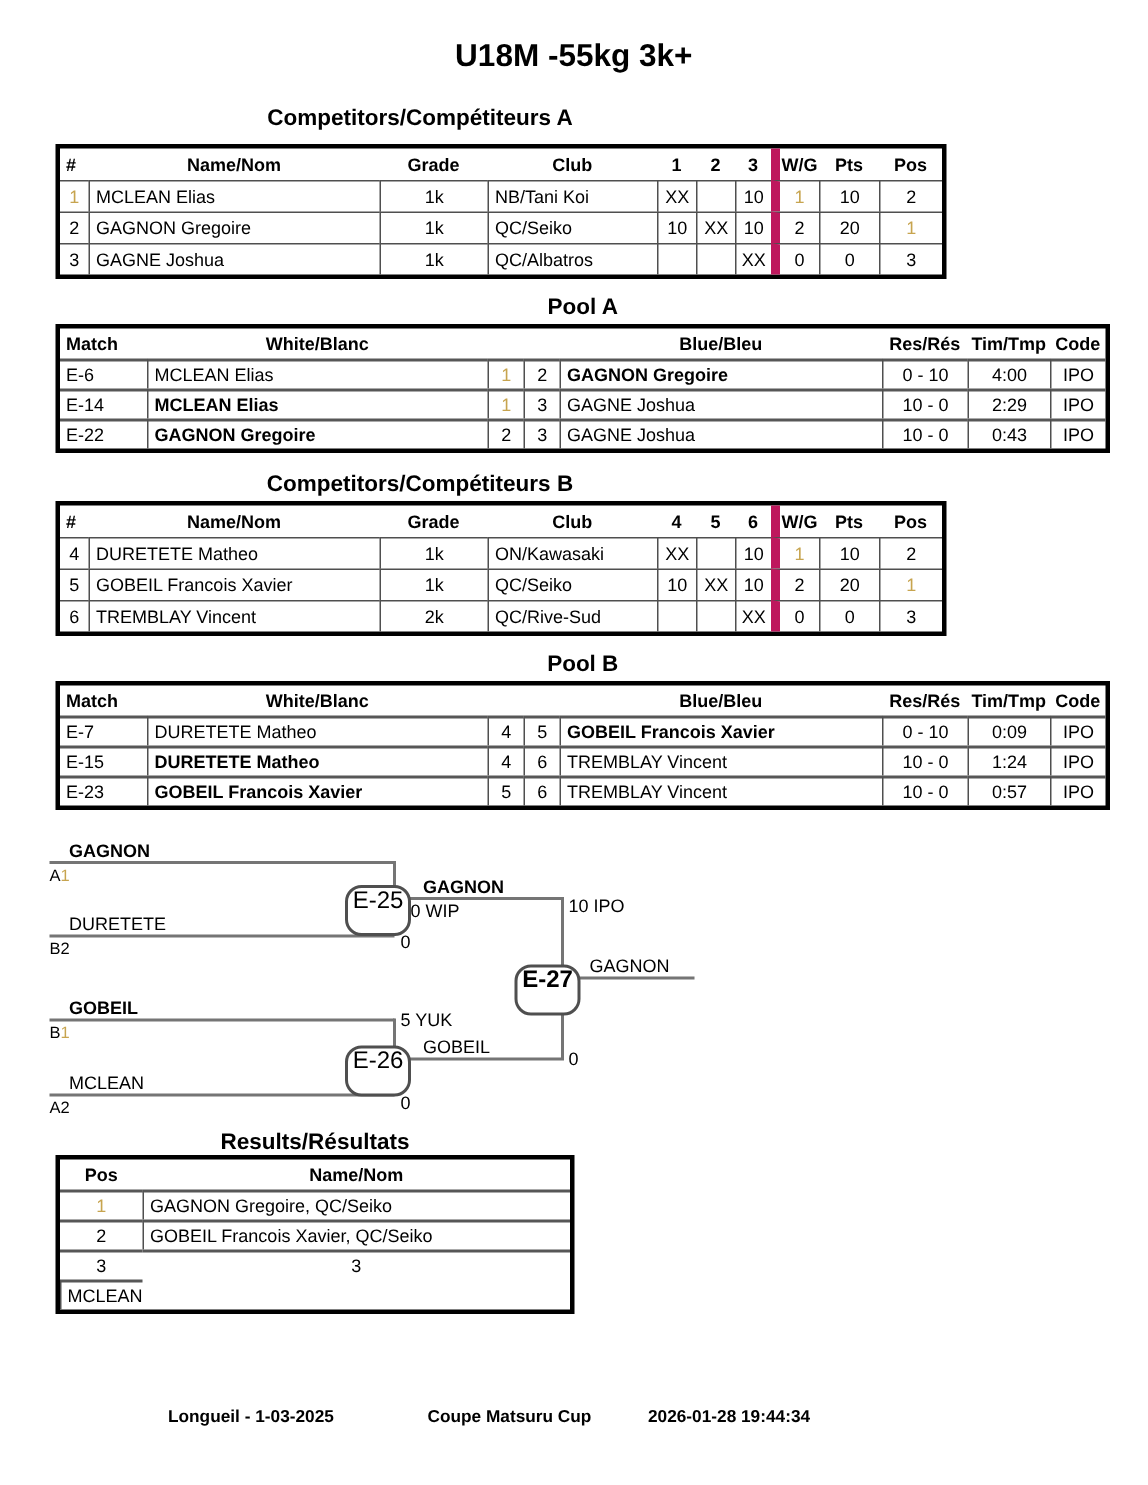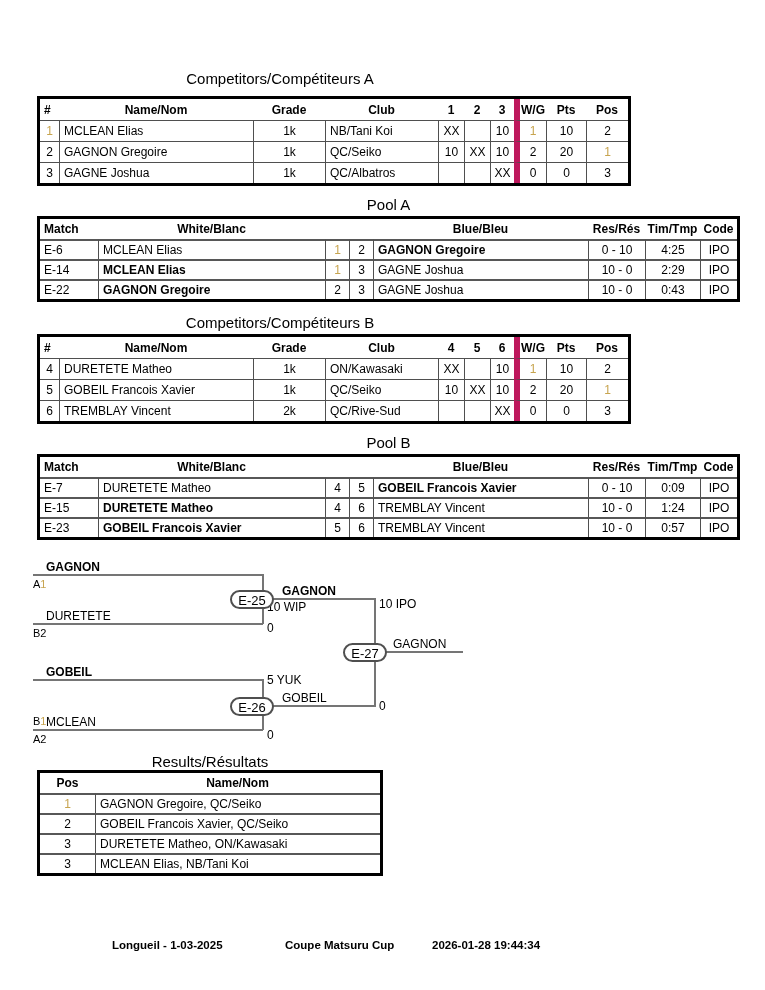--- a/index.html
+++ b/index.html
@@ -3,51 +3,52 @@
 <meta charset="utf-8">
 <style>
   html,body{margin:0;padding:0;background:#fff;}
   #page{
     position:relative;width:765px;height:990px;background:#fff;
     font-family:"Liberation Sans","DejaVu Sans",sans-serif;color:#000;
     overflow:hidden;border-bottom:1px solid #c8c8c8;
   }
   .page-title{position:absolute;left:0;top:26px;width:765px;text-align:center;
     font-size:21px;font-weight:bold;}
-  .sec-title{position:absolute;font-size:15px;font-weight:normal;text-align:center;}
+  .sec-title{position:absolute;font-size:15px;font-weight:bold;text-align:center;}
   .table{position:absolute;display:grid;border:3px solid #000;background:#fff;}
   .cell{font-size:12px;padding:0 4px;display:flex;align-items:center;
     box-sizing:border-box;white-space:nowrap;overflow:hidden;}
   .comp .cell{height:21px;}
   .pool .cell{height:20px;}
   .res  .cell{height:20px;}
   .hdr{font-weight:bold;}
   .al{justify-content:flex-start;}
   .ac{justify-content:center;}
   .vb{border-left:1px solid #4f4f4f;}
   .wg-div{border-left:6px solid #be185d;}
   .hb{border-top:1px solid #4f4f4f;}
   .hb2{border-top:2px solid #575757;}
   .gold{color:#C7A44F;}
   .b{font-weight:bold;}
   
   .bk-h{position:absolute;height:2px;background:#757575;}
   .bk-v{position:absolute;width:2px;background:#757575;}
   .bk-label{position:absolute;font-size:12px;white-space:nowrap;line-height:14px;}
   .seed{font-size:11px;}
-  .pill{position:absolute;width:44px;height:19px;border:2px solid #4f4f4f;
-    border-radius:11px;background:#fff;font-size:13px;text-align:center;
+  .pill{position:absolute;width:44px;height:34px;border:2px solid #4f4f4f;
+    border-radius:11px;background:#fff;font-size:16px;text-align:center;
     line-height:18px;box-sizing:border-box;z-index:2;}
   .footer-text{position:absolute;top:939px;font-size:11.5px;font-weight:bold;white-space:nowrap;}
 </style>
 </head>
 <body>
 
 <div id="page">
 
+  <div class="page-title">U18M -55kg 3k+</div>
 
   <div class="sec-title" style="left:40px;top:70px;width:480px;">Competitors/Compétiteurs A</div>
   <div id="table-comp-a" class="table comp" style="left:37px;top:96px;grid-template-columns:19px 194px 72px 113px 26px 26px 24px 32px 40px 42px;">
       <div class="cell hdr al">#</div>
       <div class="cell hdr ac">Name/Nom</div>
       <div class="cell hdr ac">Grade</div>
       <div class="cell hdr ac">Club</div>
       <div class="cell hdr ac">1</div>
       <div class="cell hdr ac">2</div>
       <div class="cell hdr ac">3</div>
@@ -95,21 +96,21 @@
       <div class="cell hdr ac">Blue/Bleu</div>
       <div class="cell hdr ac">Res/Rés</div>
       <div class="cell hdr ac">Tim/Tmp</div>
       <div class="cell hdr ac">Code</div>
       <div class="cell al hb2">E-6</div>
       <div class="cell al hb2 vb">MCLEAN Elias</div>
       <div class="cell ac hb2 vb gold">1</div>
       <div class="cell ac hb2 vb">2</div>
       <div class="cell al hb2 vb b">GAGNON Gregoire</div>
       <div class="cell ac hb2 vb">0 - 10</div>
-      <div class="cell ac hb2 vb">4:25</div>
+      <div class="cell ac hb2 vb">4:00</div>
       <div class="cell ac hb2 vb">IPO</div>
       <div class="cell al hb2">E-14</div>
       <div class="cell al hb2 vb b">MCLEAN Elias</div>
       <div class="cell ac hb2 vb gold">1</div>
       <div class="cell ac hb2 vb">3</div>
       <div class="cell al hb2 vb">GAGNE Joshua</div>
       <div class="cell ac hb2 vb">10 - 0</div>
       <div class="cell ac hb2 vb">2:29</div>
       <div class="cell ac hb2 vb">IPO</div>
       <div class="cell al hb2">E-22</div>
@@ -208,52 +209,51 @@
   <div class="bk-h" style="left:263px;top:598px;width:113px;"></div>
   <div class="bk-h" style="left:33px;top:679px;width:230px;"></div>
   <div class="bk-h" style="left:33px;top:729px;width:230px;"></div>
   <div class="bk-v" style="left:262px;top:679px;height:51px;"></div>
   <div class="bk-h" style="left:263px;top:705px;width:113px;"></div>
   <div class="bk-v" style="left:374px;top:598px;height:108px;"></div>
   <div class="bk-h" style="left:386px;top:651px;width:77px;"></div>
 
   <div class="pill" style="left:230px;top:590px;">E-25</div>
   <div class="pill" style="left:230px;top:697px;">E-26</div>
-  <div class="pill" style="left:343px;top:643px;">E-27</div>
+  <div class="pill" style="left:343px;top:643px;font-weight:bold;">E-27</div>
 
   <div class="bk-label b" style="left:46px;top:560px;">GAGNON</div>
   <div class="bk-label seed" style="left:33px;top:577px;"><span>A</span><span class="seed-digit gold">1</span></div>
   <div class="bk-label" style="left:46px;top:609px;">DURETETE</div>
   <div class="bk-label seed" style="left:33px;top:626px;"><span>B</span><span class="seed-digit">2</span></div>
   <div class="bk-label" style="left:267px;top:568px;margin-top:32px;">10 WIP</div>
   <div class="bk-label" style="left:267px;top:621px;">0</div>
   <div class="bk-label b" style="left:282px;top:584px;">GAGNON</div>
 
   <div class="bk-label b" style="left:46px;top:665px;">GOBEIL</div>
-  <div class="bk-label seed" style="left:33px;top:682px;margin-top:32px;"><span>B</span><span class="seed-digit gold">1</span></div>
+  <div class="bk-label seed" style="left:33px;top:682px;"><span>B</span><span class="seed-digit gold">1</span></div>
   <div class="bk-label" style="left:46px;top:715px;">MCLEAN</div>
   <div class="bk-label seed" style="left:33px;top:732px;"><span>A</span><span class="seed-digit">2</span></div>
   <div class="bk-label" style="left:267px;top:673px;text-align:right;">5 YUK</div>
   <div class="bk-label" style="left:267px;top:728px;">0</div>
   <div class="bk-label" style="left:282px;top:691px;">GOBEIL</div>
 
   <div class="bk-label" style="left:379px;top:597px;">10 IPO</div>
   <div class="bk-label" style="left:379px;top:699px;">0</div>
   <div class="bk-label" style="left:393px;top:637px;">GAGNON</div>
 
   <div class="sec-title" style="left:40px;top:753px;width:340px;">Results/Résultats</div>
   <div id="table-results" class="table res" style="left:37px;top:770px;grid-template-columns:55px 285px;">
       <div class="cell hdr ac">Pos</div>
       <div class="cell hdr ac">Name/Nom</div>
       <div class="cell ac hb2 gold">1</div>
       <div class="cell al hb2 vb">GAGNON Gregoire, QC/Seiko</div>
       <div class="cell ac hb2">2</div>
       <div class="cell al hb2 vb">GOBEIL Francois Xavier, QC/Seiko</div>
       <div class="cell ac hb2">3</div>
-      <div class="cell al hb2 vb">DURETETE Matheo, ON/Kawasaki</div>
       <div class="cell ac hb2">3</div>
       <div class="cell al hb2 vb">MCLEAN Elias, NB/Tani Koi</div>
     </div>
 
   <div class="footer-text" style="left:112px;">Longueil - 1-03-2025</div>
   <div class="footer-text" style="left:285px;">Coupe Matsuru Cup</div>
   <div class="footer-text" style="left:432px;">2026-01-28 19:44:34</div>
 
 </div>
 

